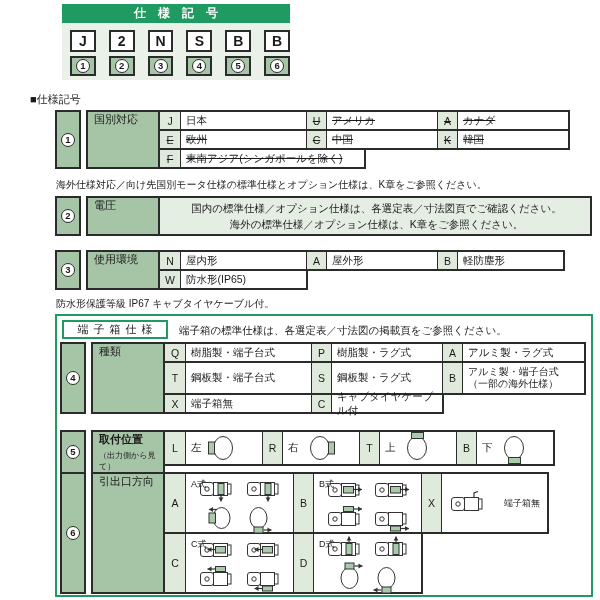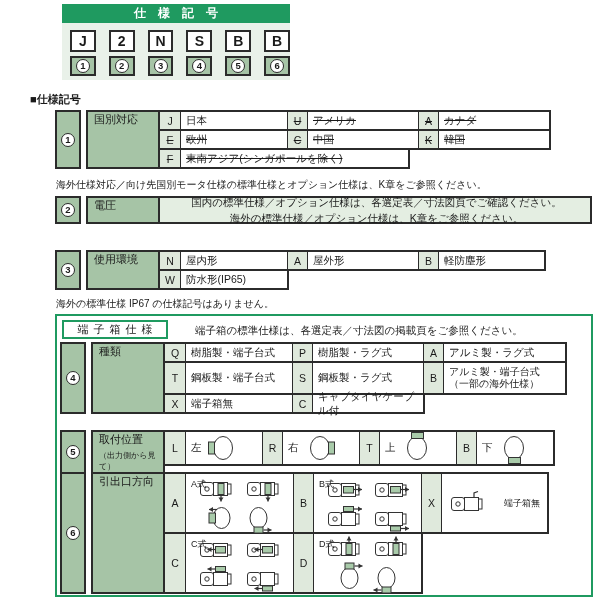--- a/index.html
+++ b/index.html
@@ -14,45 +14,45 @@
   
   .spec-panel{position:absolute;left:62px;top:4px;width:228px;height:76px;background:var(--panel)}
   .banner{height:19px;background:var(--green);color:#fff;font-weight:bold;font-size:12px;letter-spacing:12px;text-align:center;line-height:19px;text-indent:12px}
   .code-row,.digit-row{display:flex;gap:13px;margin-left:8px}
   .code-row{margin-top:7px}
   .digit-row{margin-top:4px}
   .code-box{width:26px;height:22px;background:#fff;border:2px solid var(--bd);font-weight:bold;font-size:14px;display:flex;align-items:center;justify-content:center}
   .digit-box{width:26px;height:20px;background:var(--sage);border:2px solid var(--bd);display:flex;align-items:center;justify-content:center}
   .circ{width:14px;height:14px;background:#fff;border:1px solid var(--bd);border-radius:50%;font-size:9.5px;line-height:12px;text-align:center;display:block;font-weight:bold}
 
-  .h-spec{position:absolute;left:30px;top:92px;font-size:11px;font-weight:bold}
+  .h-spec{position:absolute;left:30px;top:92px;font-size:11px;font-weight:normal}
 
   
   .sec{position:absolute;left:55px;display:flex;align-items:stretch}
   .numbox{width:26px;background:var(--sage);border:2px solid var(--bd);display:flex;align-items:center;justify-content:center;margin-right:5px;flex:none}
   .tbl{display:flex;align-items:stretch}
   .cat{width:74px;background:var(--sage);border:2px solid var(--bd);font-size:11px;display:flex;flex-direction:column;justify-content:flex-start;padding-left:6px;flex:none}
   .cat .sub{font-size:8px;margin-top:3px}
   .rows{display:flex;flex-direction:column;margin-left:-2px;align-items:flex-start}
   .r{display:flex;border:2px solid var(--bd);background:#fff;align-items:stretch}
   .r + .r{margin-top:-2px}
   .cell{font-size:10.5px;display:flex;align-items:center;padding:0 5px}
   .cell + .cell{border-left:1px solid var(--bd)}
   .kc{width:20px;background:var(--sage-light);justify-content:center;padding:0;flex:none}
-  .h21{height:21px}.h30{height:34px}.h36{height:36px}.h40{height:28px}.h62{height:62px}
-  .w114{width:107px}.w104{width:111px}.w106{width:106px}.w122{width:122px}.w198{width:228px}.w430{width:430px}.w77{width:77px}.w108{width:108px}
+  .h21{height:21px}.h30{height:34px}.h36{height:36px}.h40{height:40px}.h62{height:62px}
+  .w114{width:126px}.w104{width:111px}.w106{width:106px}.w122{width:122px}.w198{width:184px}.w430{width:430px}.w77{width:77px}.w108{width:108px}
   .struck{text-decoration:line-through}
   .tint{background:var(--row-tint);font-size:10.5px;line-height:1.55;display:flex;flex-direction:column;justify-content:center;padding-left:8px}
   .two{line-height:1.2;font-size:10px}
   .note{position:absolute;left:56px;font-size:10px}
 
   
   .tbbox{position:absolute;left:55px;top:314px;width:538px;height:283px;border:2px solid var(--green);background:#fff}
   .tbtag{position:absolute;left:5px;top:4px;width:106px;height:19px;border:2px solid var(--green);background:#fff;font-size:11px;letter-spacing:5px;text-align:center;line-height:15px;text-indent:5px}
-  .tbnote{position:absolute;left:138px;top:8px;font-size:10.5px}
+  .tbnote{position:absolute;left:122px;top:8px;font-size:10.5px}
   .inner{left:3px}
 
   
   .dg{position:relative;display:flex;flex-wrap:wrap;align-items:center;justify-content:center;column-gap:10px;row-gap:0;padding-top:0}
   .dtitle{position:absolute;left:5px;top:4px;font-size:9px}
   .micon{display:inline-flex;align-items:center;justify-content:center}
   .xtext{font-size:9px;margin-left:8px}
   .vc-icon{display:flex;gap:6px;align-items:center;justify-content:flex-start}
 </style>
 </head>
@@ -186,21 +186,21 @@
         </div>
         <div class="r h21">
           <div class="cell kc">W</div>
           <div class="cell w114">
               <span>防水形(IP65)</span>
             </div>
         </div>
       </div>
     </div>
   </div>
-  <div class="note" style="top:297px">海外の標準仕様 IP67 の仕様記号はありません。</div>
+  <div class="note" style="top:297px">防水形保護等級 IP67 キャブタイヤケーブル付。</div>
 
   <div class="tbbox">
     <div class="tbtag">端子箱仕様</div>
     <div class="tbnote">端子箱の標準仕様は、各選定表／寸法図の掲載頁をご参照ください。</div>
 
     <div class="sec inner" style="top:26px">
       <div class="numbox">
           <span class="circ">4</span>
         </div>
       <div class="tbl">
@@ -249,21 +249,21 @@
         </div>
       </div>
     </div>
 
     <div class="sec inner" style="top:114px">
       <div class="numbox">
           <span class="circ">5</span>
         </div>
       <div class="tbl">
         <div class="cat">
-          <span style="font-weight:normal">取付位置</span>
+          <span style="font-weight:bold">取付位置</span>
           <span class="sub">（出力側から見て）</span>
         </div>
         <div class="rows">
           <div class="r h36">
             <div class="cell kc">L</div>
             <div class="cell w77 vc-icon">
                 <span>左</span>
                 <span class="micon">
                   <svg width="30" height="32" viewBox="0 0 30 32">
                     <ellipse cx="15" cy="16" rx="9.5" ry="11.5" fill="#fff" stroke="#333"></ellipse>

